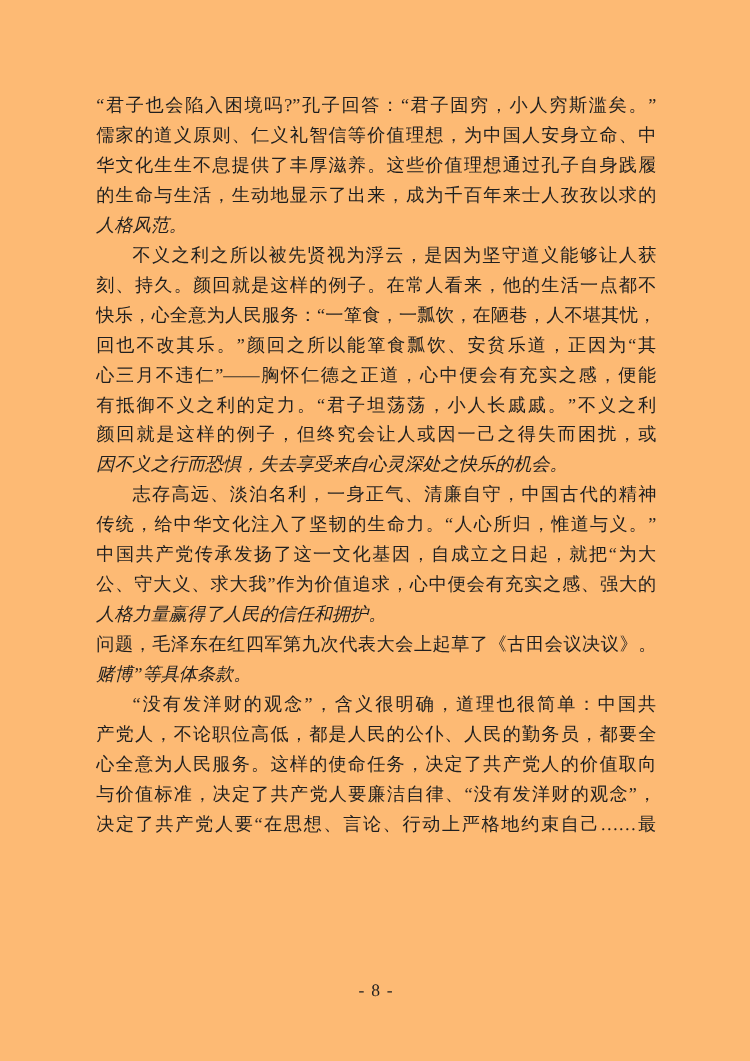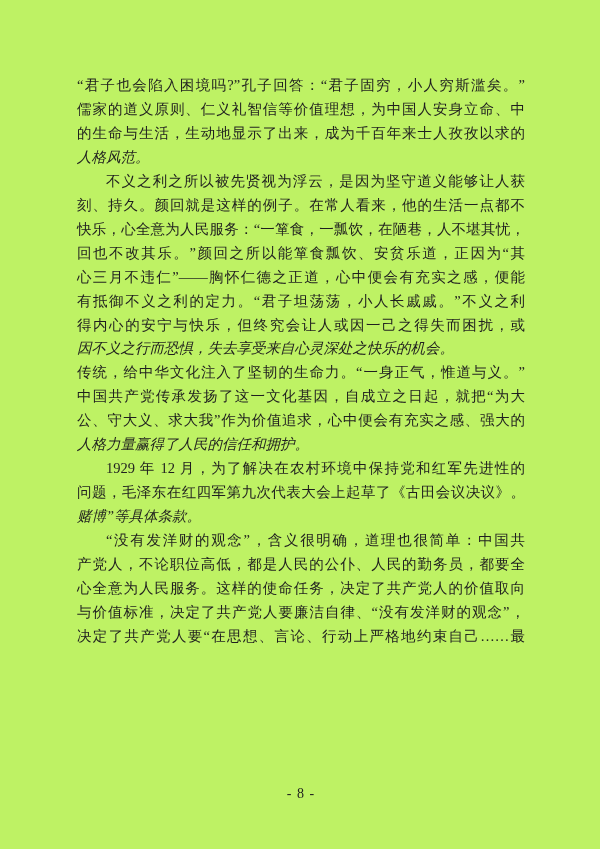--- a/index.html
+++ b/index.html
@@ -4,21 +4,21 @@
 <style>
   * { margin: 0; padding: 0; box-sizing: border-box; }
   html, body {
     background: #ffffff;
     font-family: "Liberation Serif", "DejaVu Serif", serif;
   }
   .page {
     position: relative;
     width: 600px;
     height: 849px;
-    background: #bef264;
+    background: #fdba74;
     overflow: hidden;
   }
   .text-block {
     position: absolute;
     top: 74px;
     left: 77px;
     width: 448px;
     color: #1f1f1f;
     font-size: 14.5px;
     line-height: 23.95px;
@@ -52,44 +52,45 @@
 </style>
 </head>
 <body>
 
 <div class="page">
   <div class="text-block">
 
     <div class="para">
       <span class="line">“君子也会陷入困境吗?”孔子回答：“君子固穷，小人穷斯滥矣。”</span>
       <span class="line">儒家的道义原则、仁义礼智信等价值理想，为中国人安身立命、中</span>
+      <span class="line">华文化生生不息提供了丰厚滋养。这些价值理想通过孔子自身践履</span>
       <span class="line">的生命与生活，生动地显示了出来，成为千百年来士人孜孜以求的</span>
       <span class="line short">人格风范。</span>
     </div>
 
     <div class="para">
       <span class="line indent">不义之利之所以被先贤视为浮云，是因为坚守道义能够让人获</span>
       <span class="line">刻、持久。颜回就是这样的例子。在常人看来，他的生活一点都不</span>
       <span class="line">快乐，心全意为人民服务：“一箪食，一瓢饮，在陋巷，人不堪其忧，</span>
       <span class="line">回也不改其乐。”颜回之所以能箪食瓢饮、安贫乐道，正因为“其</span>
       <span class="line">心三月不违仁”——胸怀仁德之正道，心中便会有充实之感，便能</span>
       <span class="line">有抵御不义之利的定力。“君子坦荡荡，小人长戚戚。”不义之利</span>
-      <span class="line">得内心的安宁与快乐，但终究会让人或因一己之得失而困扰，或</span>
+      <span class="line">颜回就是这样的例子，但终究会让人或因一己之得失而困扰，或</span>
       <span class="line short">因不义之行而恐惧，失去享受来自心灵深处之快乐的机会。</span>
     </div>
 
     <div class="para">
-      <span class="line">传统，给中华文化注入了坚韧的生命力。“一身正气，惟道与义。”</span>
+      <span class="line indent">志存高远、淡泊名利，一身正气、清廉自守，中国古代的精神</span>
+      <span class="line">传统，给中华文化注入了坚韧的生命力。“人心所归，惟道与义。”</span>
       <span class="line">中国共产党传承发扬了这一文化基因，自成立之日起，就把“为大</span>
       <span class="line">公、守大义、求大我”作为价值追求，心中便会有充实之感、强大的</span>
       <span class="line short">人格力量赢得了人民的信任和拥护。</span>
     </div>
 
     <div class="para">
-      <span class="line indent">1929 年 12 月，为了解决在农村环境中保持党和红军先进性的</span>
       <span class="line">问题，毛泽东在红四军第九次代表大会上起草了《古田会议决议》。</span>
       <span class="line short">赌博”等具体条款。</span>
     </div>
 
     <div class="para">
       <span class="line indent">“没有发洋财的观念”，含义很明确，道理也很简单：中国共</span>
       <span class="line">产党人，不论职位高低，都是人民的公仆、人民的勤务员，都要全</span>
       <span class="line">心全意为人民服务。这样的使命任务，决定了共产党人的价值取向</span>
       <span class="line">与价值标准，决定了共产党人要廉洁自律、“没有发洋财的观念”，</span>
       <span class="line">决定了共产党人要“在思想、言论、行动上严格地约束自己……最</span>

